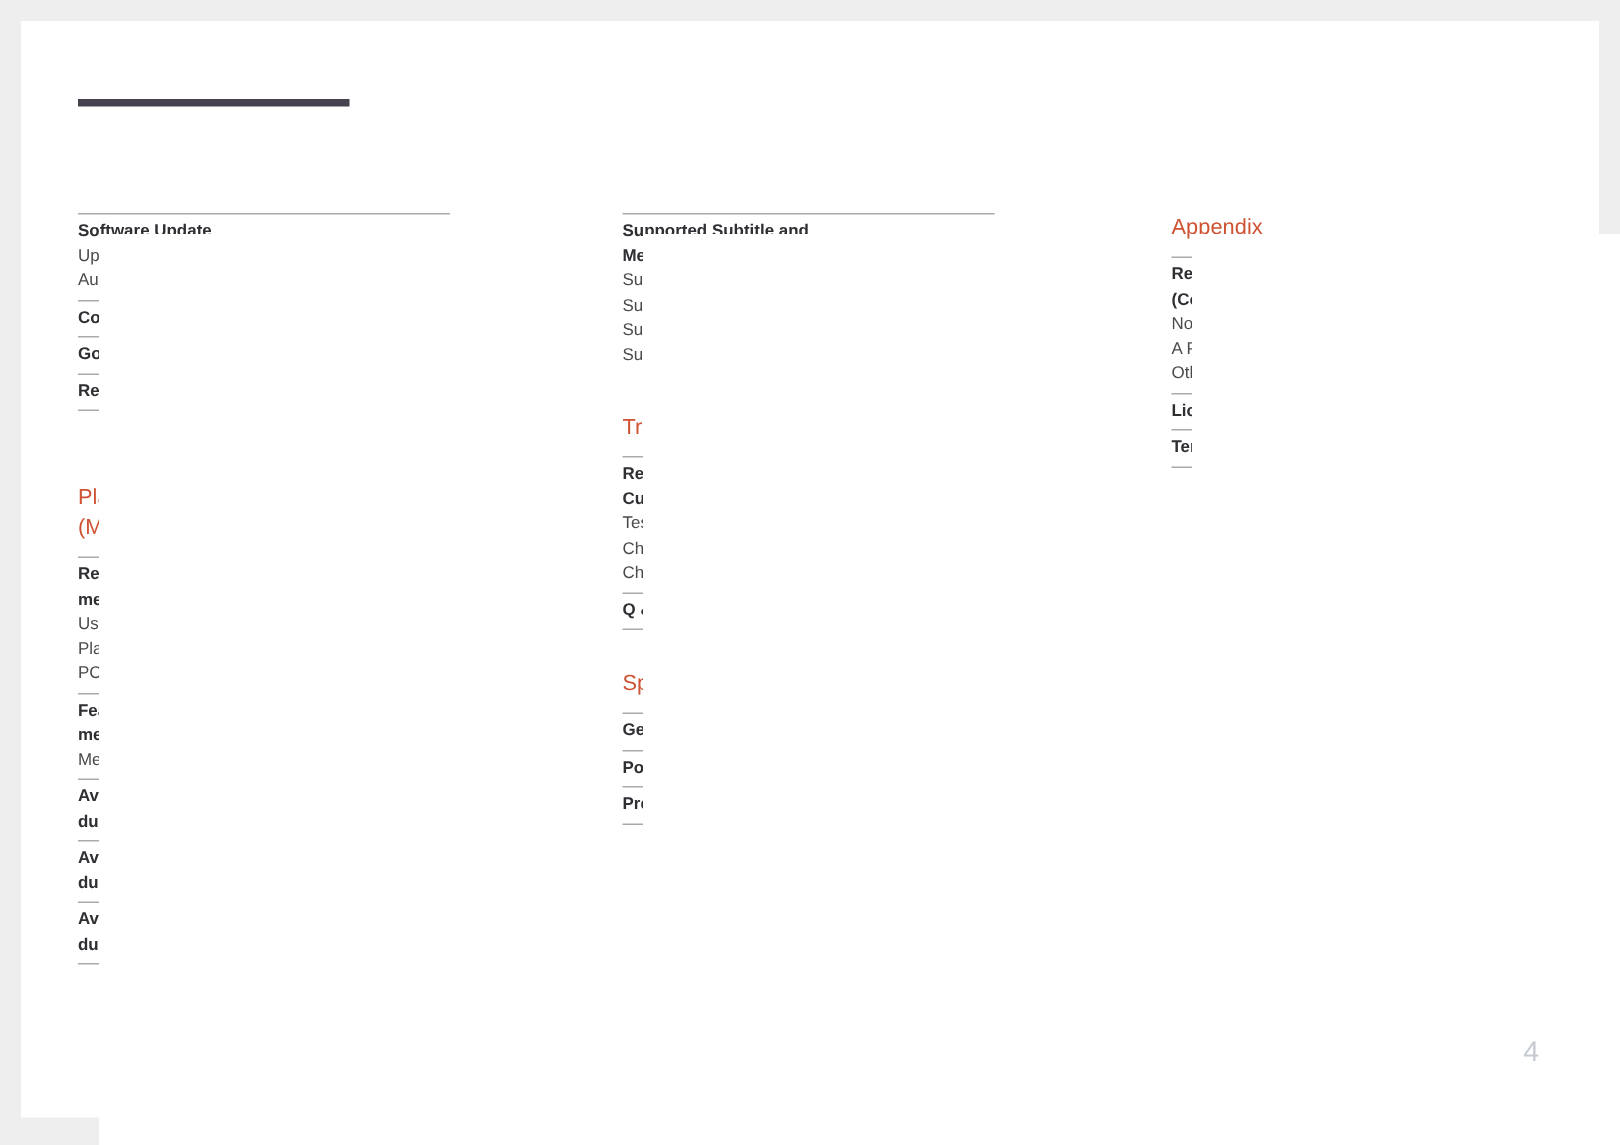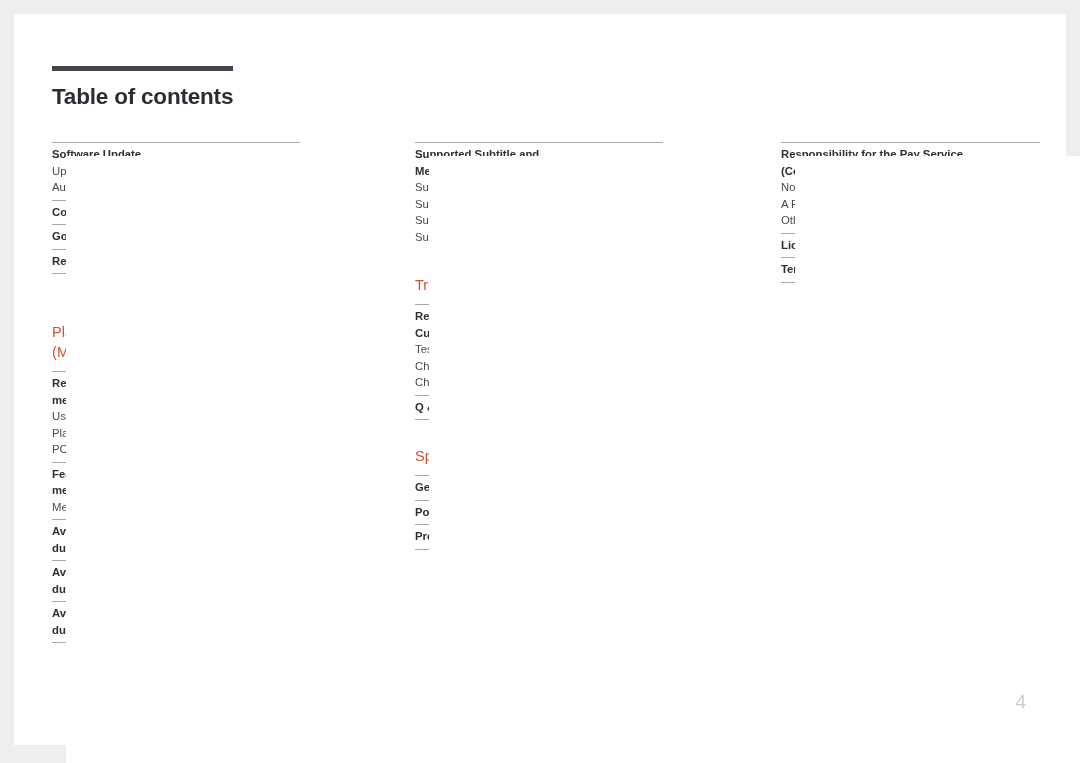--- a/index.html
+++ b/index.html
@@ -122,21 +122,20 @@
     color: #c7ccd2;
     font-weight: normal;
   }
 </style>
 </head>
 <body>
 
 <div class="page">
 
   <div class="title-rule"></div>
-  <h1 class="doc-title">Table of contents</h1>
 
   <div class="columns">
     <div class="col col-1">
         <div class="section">
           <div class="group">
             <div class="row main">
               <span class="label">Software Update</span>
               <span class="page">82</span>
             </div>
             <div class="row sub">
@@ -294,20 +293,21 @@
           <div class="group last">
             <div class="row main">
               <span class="label">Preset Timing Modes</span>
               <span class="page">107</span>
             </div>
           </div>
         </div>
       </div>
     <div class="col col-3">
         <div class="section">
+          <div class="sec-head" style="white-space: pre-line;">Appendix</div>
           <div class="group">
             <div class="row main multi">
               <span class="label">Responsibility for the Pay Service
 (Cost to Customers)</span>
               <span class="page">109</span>
             </div>
             <div class="row sub">
               <span class="label">Not a product defect</span>
               <span class="page">109</span>
             </div>

